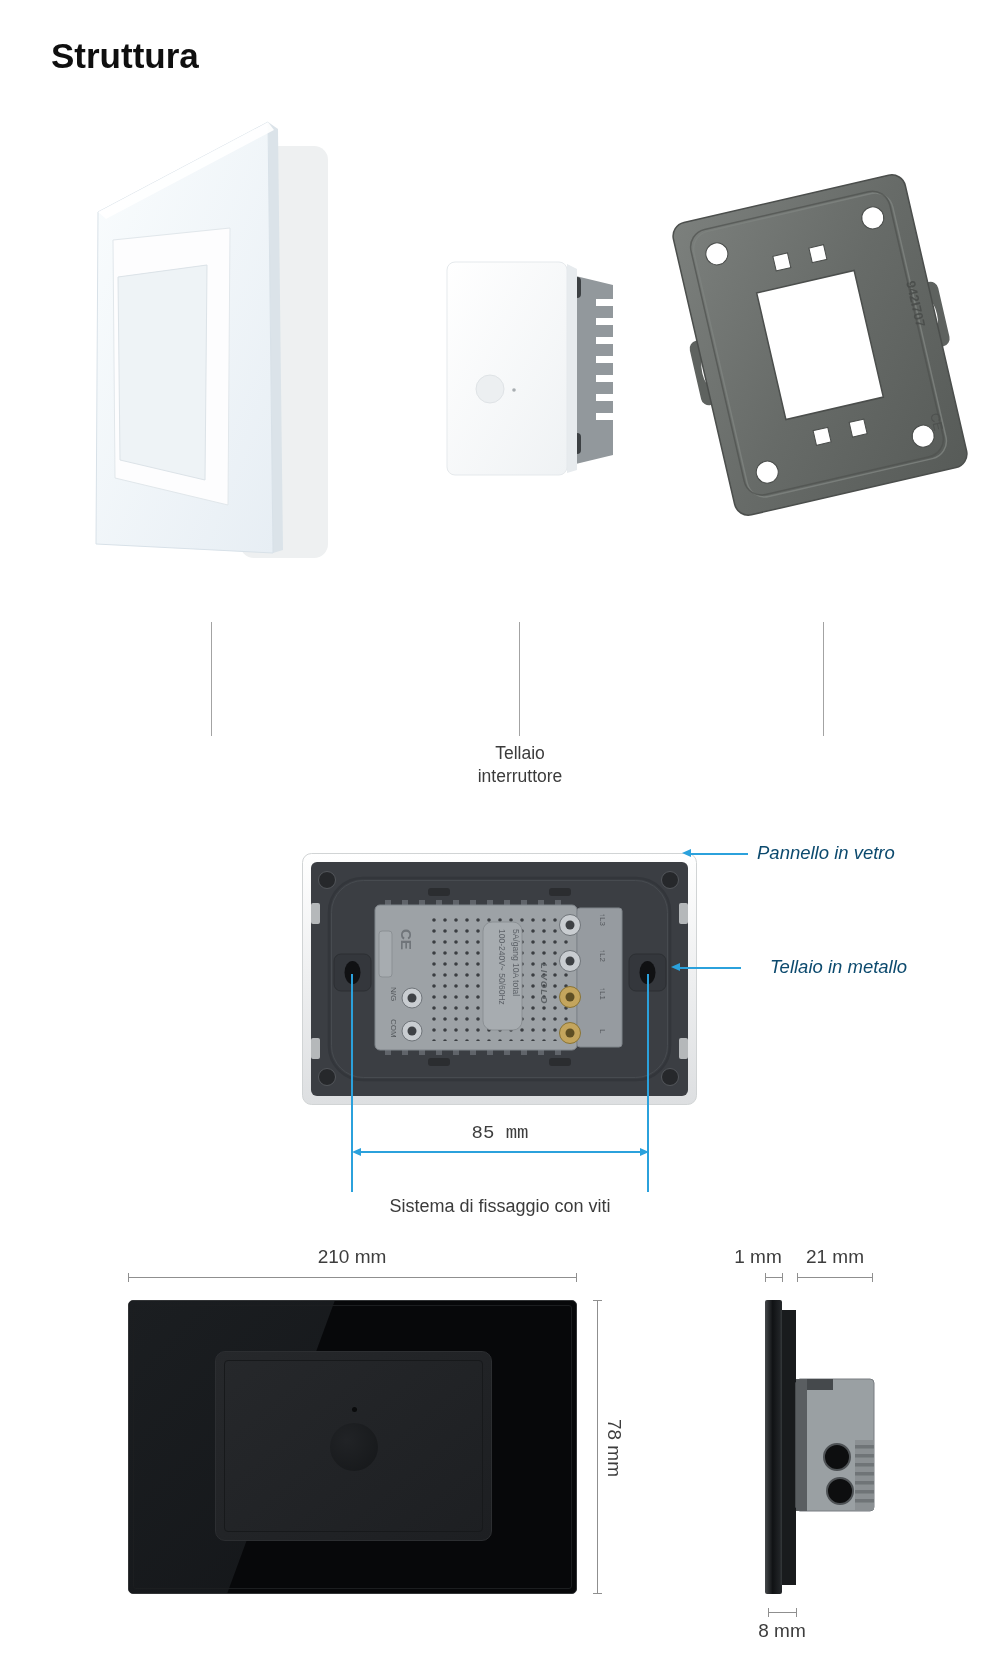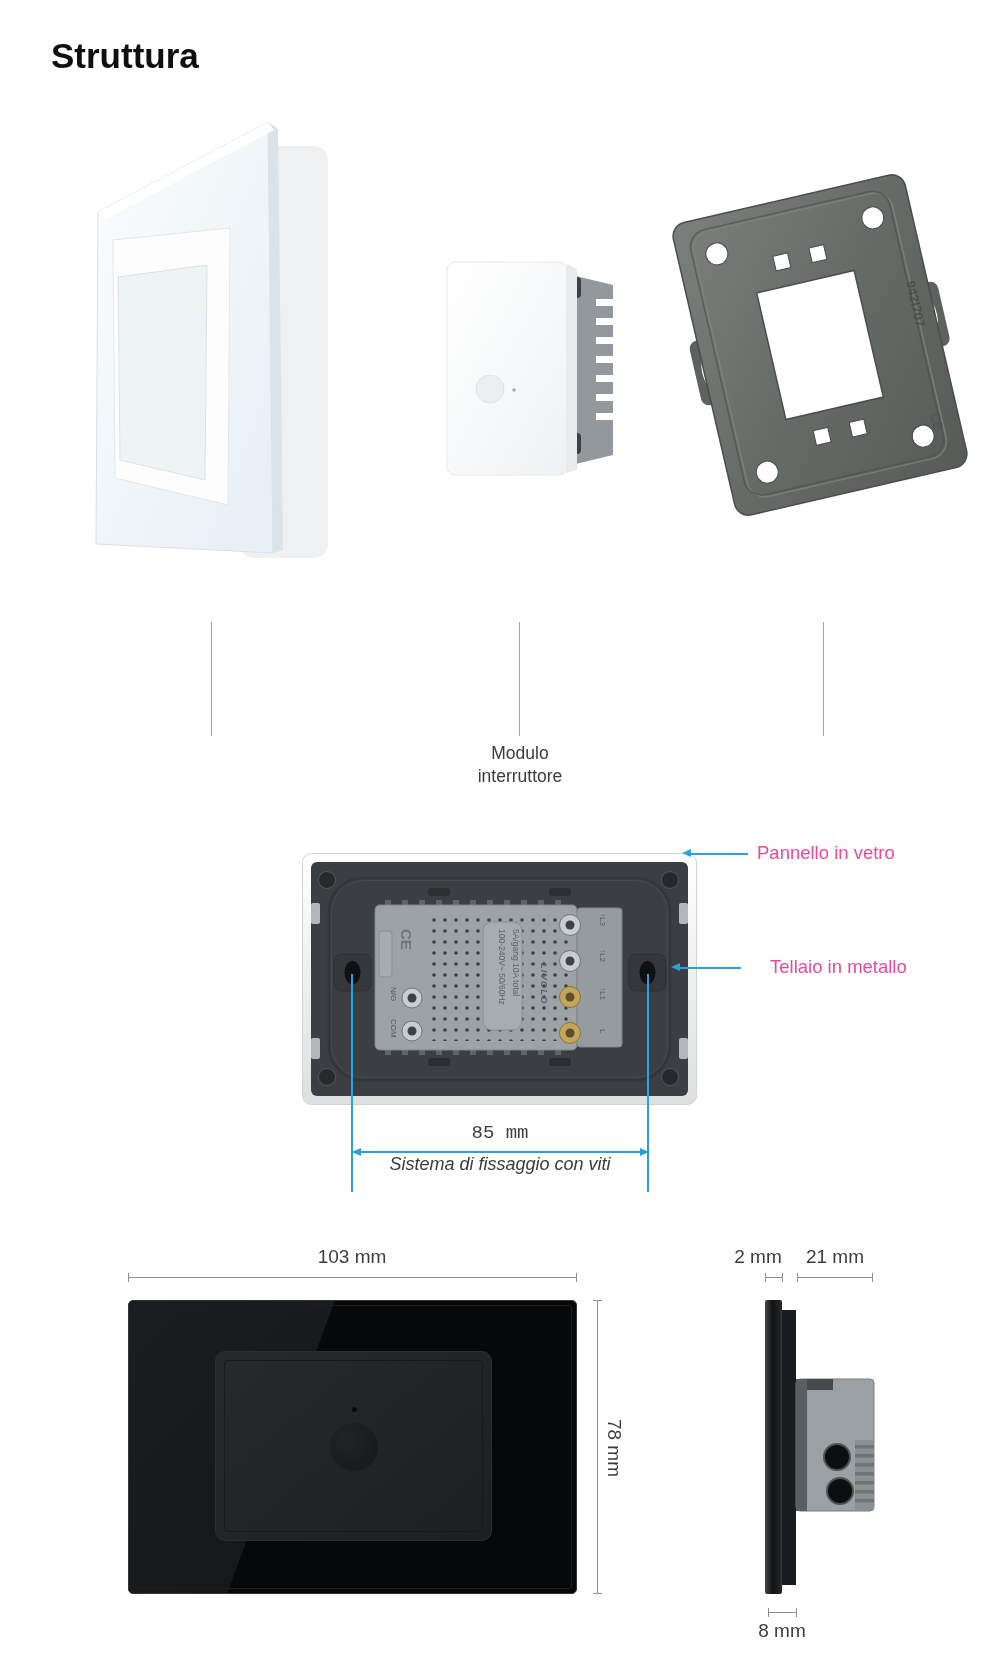--- a/index.html
+++ b/index.html
@@ -2,21 +2,21 @@
 <html><head>
 <meta charset="utf-8">
 <style>
   html,body{margin:0;padding:0;background:#ffffff;}
   body{font-family:"Liberation Sans", sans-serif;}
   .page{position:relative;width:1000px;height:1666px;background:#ffffff;overflow:hidden;}
   .abs{position:absolute;}
   .title{font-size:35px;font-weight:700;color:#0f0f0f;letter-spacing:0px;}
   .leader{width:1px;background:#a3a3a3;}
   .comp-label{font-size:17.5px;line-height:23px;color:#3b3b3b;text-align:center;}
-  .callout-label{font-size:18.5px;color:#ec4899;white-space:nowrap;}
+  .callout-label{font-size:18.5px;color:#0c4a6e;white-space:nowrap;font-style:italic;}
   .dim-label{font-size:19px;color:#3d3d3d;text-align:center;white-space:nowrap;}
   .fix-label{font-size:18px;color:#3b3b3b;text-align:center;white-space:nowrap;}
   .gray-line-h{height:1px;background:#8f8f8f;}
   .gray-line-v{width:1px;background:#8f8f8f;}
   .tick-v{width:1px;height:9px;background:#8f8f8f;}
   .tick-h{width:9px;height:1px;background:#8f8f8f;}
   .blue-line-h{height:2px;background:#2ba1dc;}
   .blue-line-v{width:2px;background:#2ba1dc;}
   .arrow-left{width:0;height:0;border-top:4.5px solid transparent;border-bottom:4.5px solid transparent;border-right:9px solid #2ba1dc;}
   .arrow-right{width:0;height:0;border-top:4.5px solid transparent;border-bottom:4.5px solid transparent;border-left:9px solid #2ba1dc;}
@@ -114,21 +114,21 @@
       <text transform="translate(248,158) rotate(90)" font-size="13" font-weight="bold" fill="#484b49" opacity="0.85">942I707</text>
       <text transform="translate(242,292) rotate(90)" font-size="13" fill="#4c4f4d" opacity="0.85">CE</text>
     </g>
   </svg>
 
   <div class="abs leader" style="left:211px;top:622px;height:114px;"></div>
   <div class="abs leader" style="left:519px;top:622px;height:114px;"></div>
   <div class="abs leader" style="left:823px;top:622px;height:114px;"></div>
 
   <div class="abs comp-label" style="left:400px;top:742px;width:240px;">
-    <div>Modulo</div>
+    <div>Tellaio</div>
     <div>interruttore</div>
   </div>
 
   <svg class="abs" style="left:302px;top:853px;" width="395" height="252" viewBox="0 0 395 252">
     <defs>
       <pattern id="dotp" width="11" height="11" patternUnits="userSpaceOnUse">
         <circle cx="4" cy="4" r="1.8" fill="#3a3d41"></circle>
       </pattern>
       <linearGradient id="frameg" x1="0" y1="0" x2="0" y2="1">
         <stop offset="0" stop-color="#ffffff"></stop>
@@ -216,43 +216,43 @@
   <div class="abs arrow-left" style="left:671px;top:963px;"></div>
   <div class="abs blue-line-h" style="left:679px;top:966.5px;width:62px;"></div>
   <div class="abs callout-label" style="left:754px;top:956px;margin-left:16px;">Tellaio in metallo</div>
 
   <div class="abs blue-line-v" style="left:351px;top:974px;height:218px;"></div>
   <div class="abs blue-line-v" style="left:647px;top:974px;height:218px;"></div>
   <div class="abs dim-label" style="left:400px;top:1122px;width:200px;font-family:Liberation Mono, monospace;">85 mm</div>
   <div class="abs arrow-left" style="left:352px;top:1147.5px;"></div>
   <div class="abs blue-line-h" style="left:360px;top:1151px;width:280px;"></div>
   <div class="abs arrow-right" style="left:640px;top:1147.5px;"></div>
-  <div class="abs fix-label" style="left:350px;top:1154px;width:300px;font-style:italic;">Sistema di fissaggio con viti</div>
-
-  <div class="abs dim-label" style="left:252px;top:1246px;width:200px;">103 mm</div>
+  <div class="abs fix-label" style="left:350px;top:1196px;width:300px;">Sistema di fissaggio con viti</div>
+
+  <div class="abs dim-label" style="left:252px;top:1246px;width:200px;">210 mm</div>
   <div class="abs tick-v" style="left:128px;top:1273px;"></div>
   <div class="abs gray-line-h" style="left:128px;top:1277px;width:449px;"></div>
   <div class="abs tick-v" style="left:576px;top:1273px;"></div>
 
   <div class="abs black-panel" style="left:128px;top:1300px;">
     <div class="reflection"></div>
     <div class="inner-line"></div>
     <div class="switch-button">
       <div class="seam"></div>
       <div class="touch-circle"></div>
       <div class="touch-dot"></div>
     </div>
   </div>
 
   <div class="abs tick-h" style="left:593px;top:1300px;"></div>
   <div class="abs gray-line-v" style="left:597px;top:1300px;height:294px;"></div>
   <div class="abs tick-h" style="left:593px;top:1593px;"></div>
   <div class="abs dim-label rot90" style="left:569px;top:1437px;width:90px;">78 mm</div>
 
-  <div class="abs dim-label" style="left:718px;top:1246px;width:80px;">2 mm</div>
+  <div class="abs dim-label" style="left:718px;top:1246px;width:80px;">1 mm</div>
   <div class="abs dim-label" style="left:795px;top:1246px;width:80px;">21 mm</div>
   <div class="abs tick-v" style="left:765px;top:1273px;"></div>
   <div class="abs gray-line-h" style="left:765px;top:1277px;width:18px;"></div>
   <div class="abs tick-v" style="left:782px;top:1273px;"></div>
   <div class="abs tick-v" style="left:797px;top:1273px;"></div>
   <div class="abs gray-line-h" style="left:797px;top:1277px;width:76px;"></div>
   <div class="abs tick-v" style="left:872px;top:1273px;"></div>
 
   <svg class="abs" style="left:760px;top:1295px;" width="120" height="305" viewBox="0 0 120 305">
     <defs>

